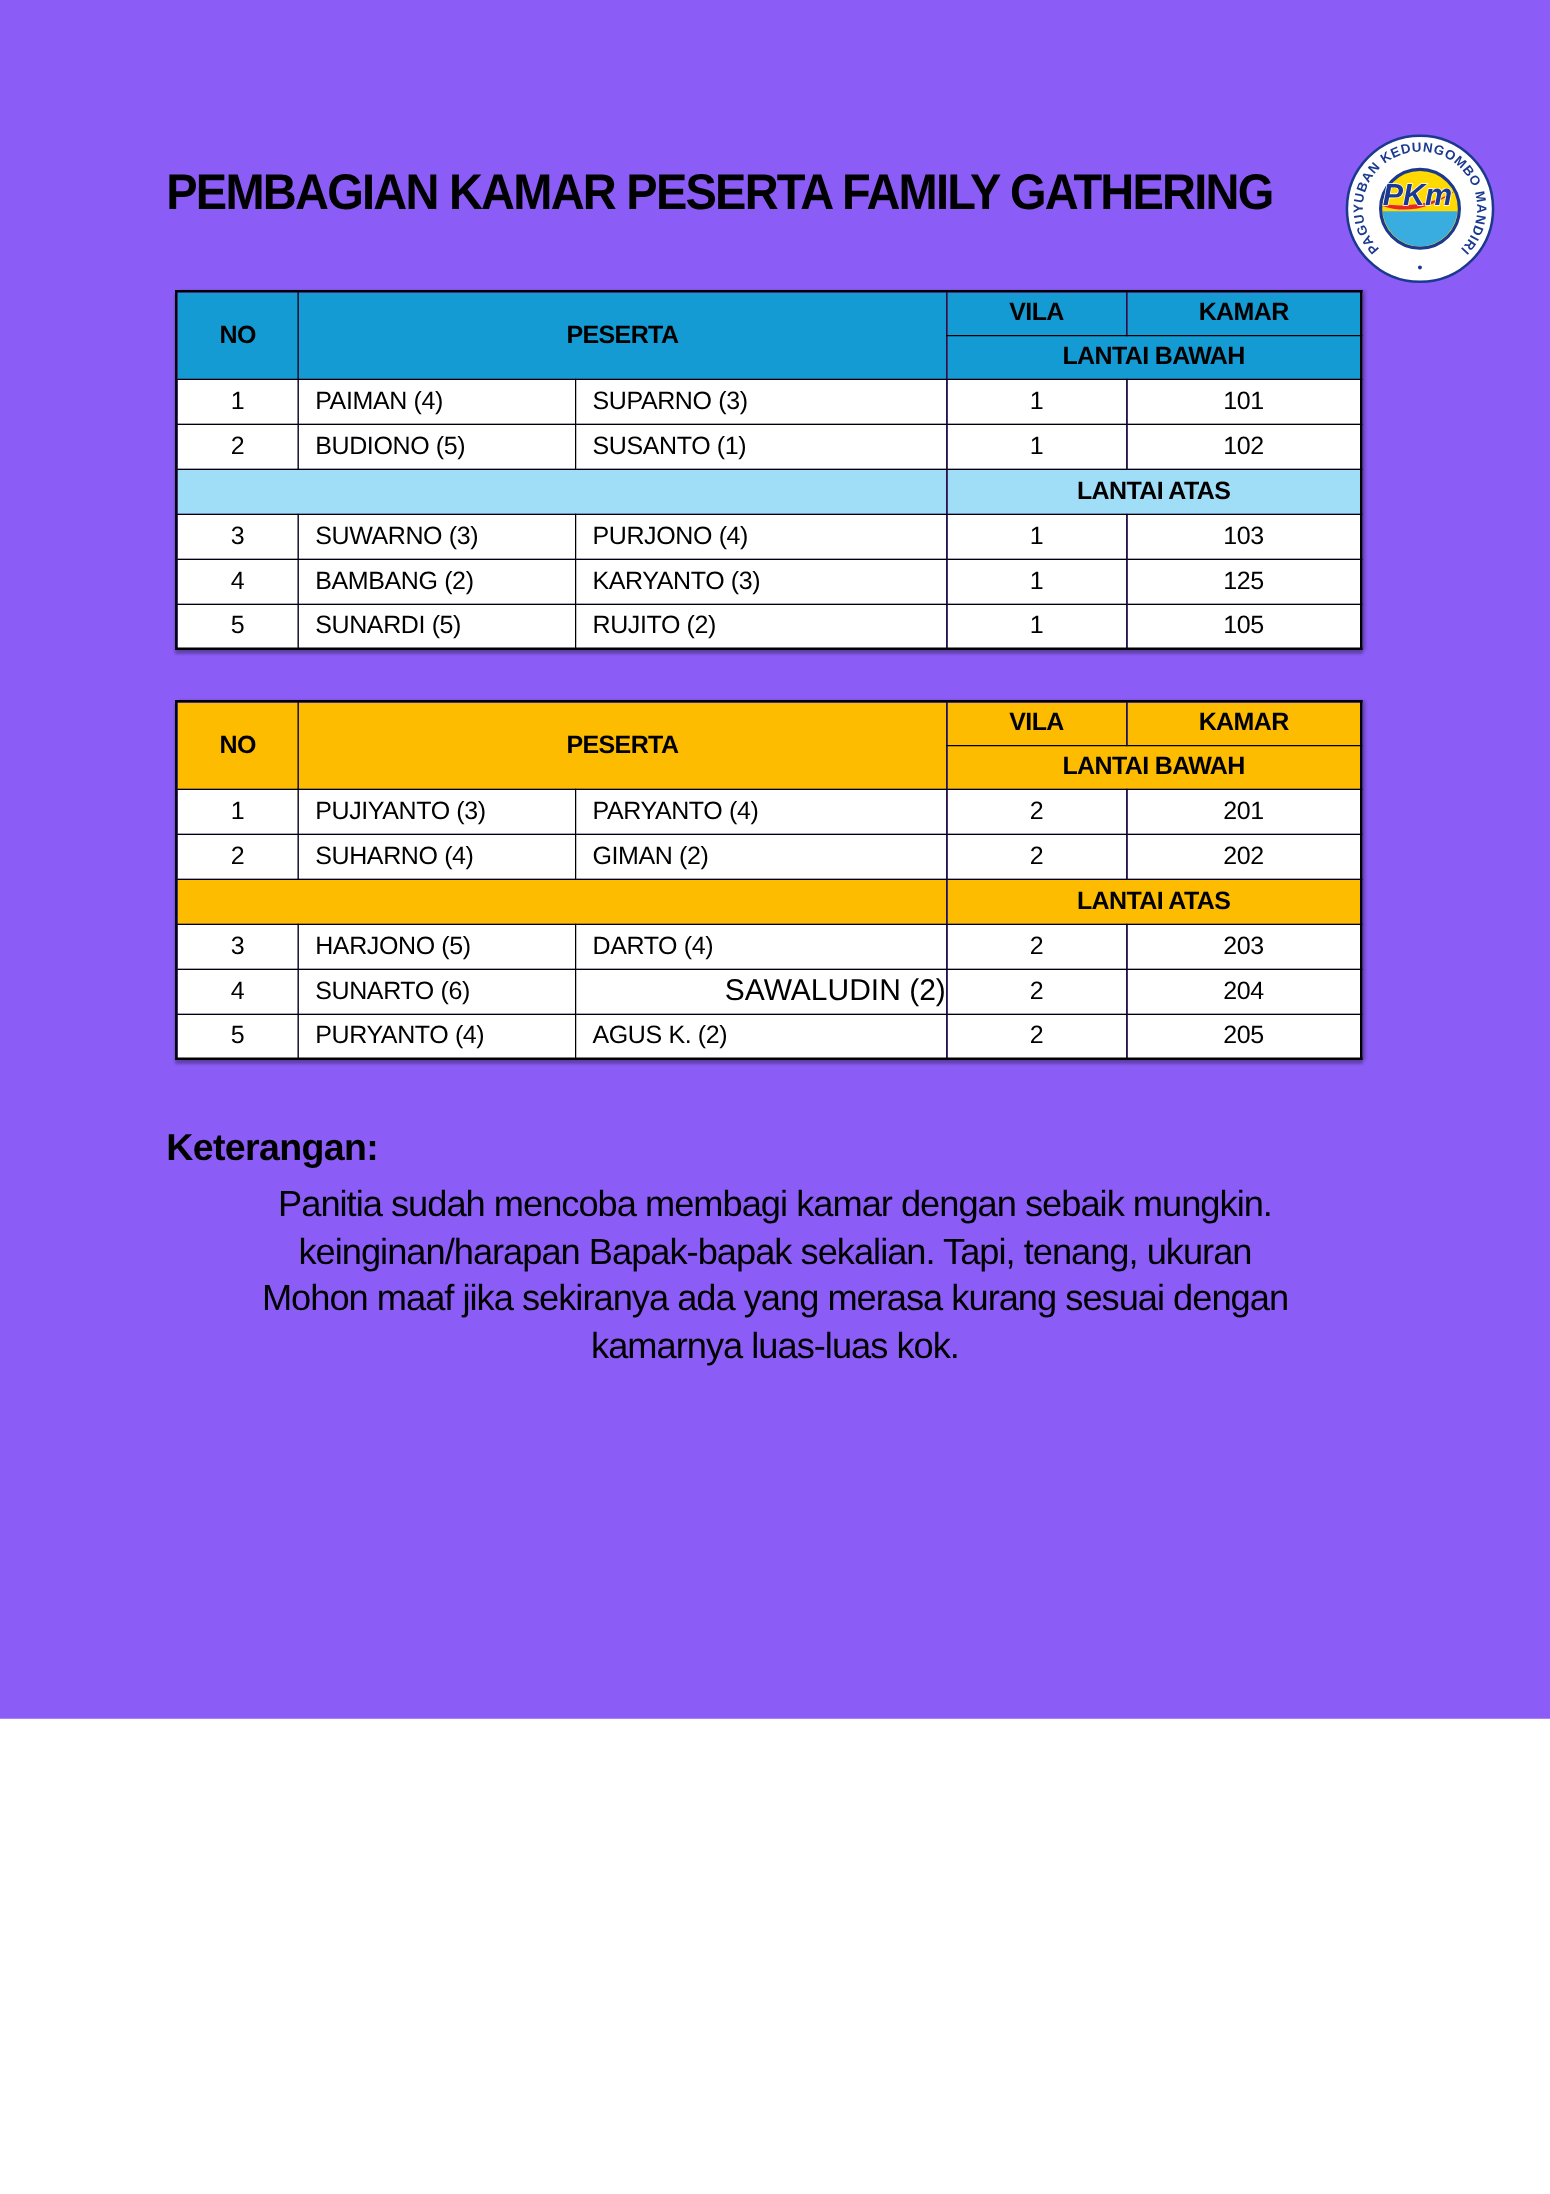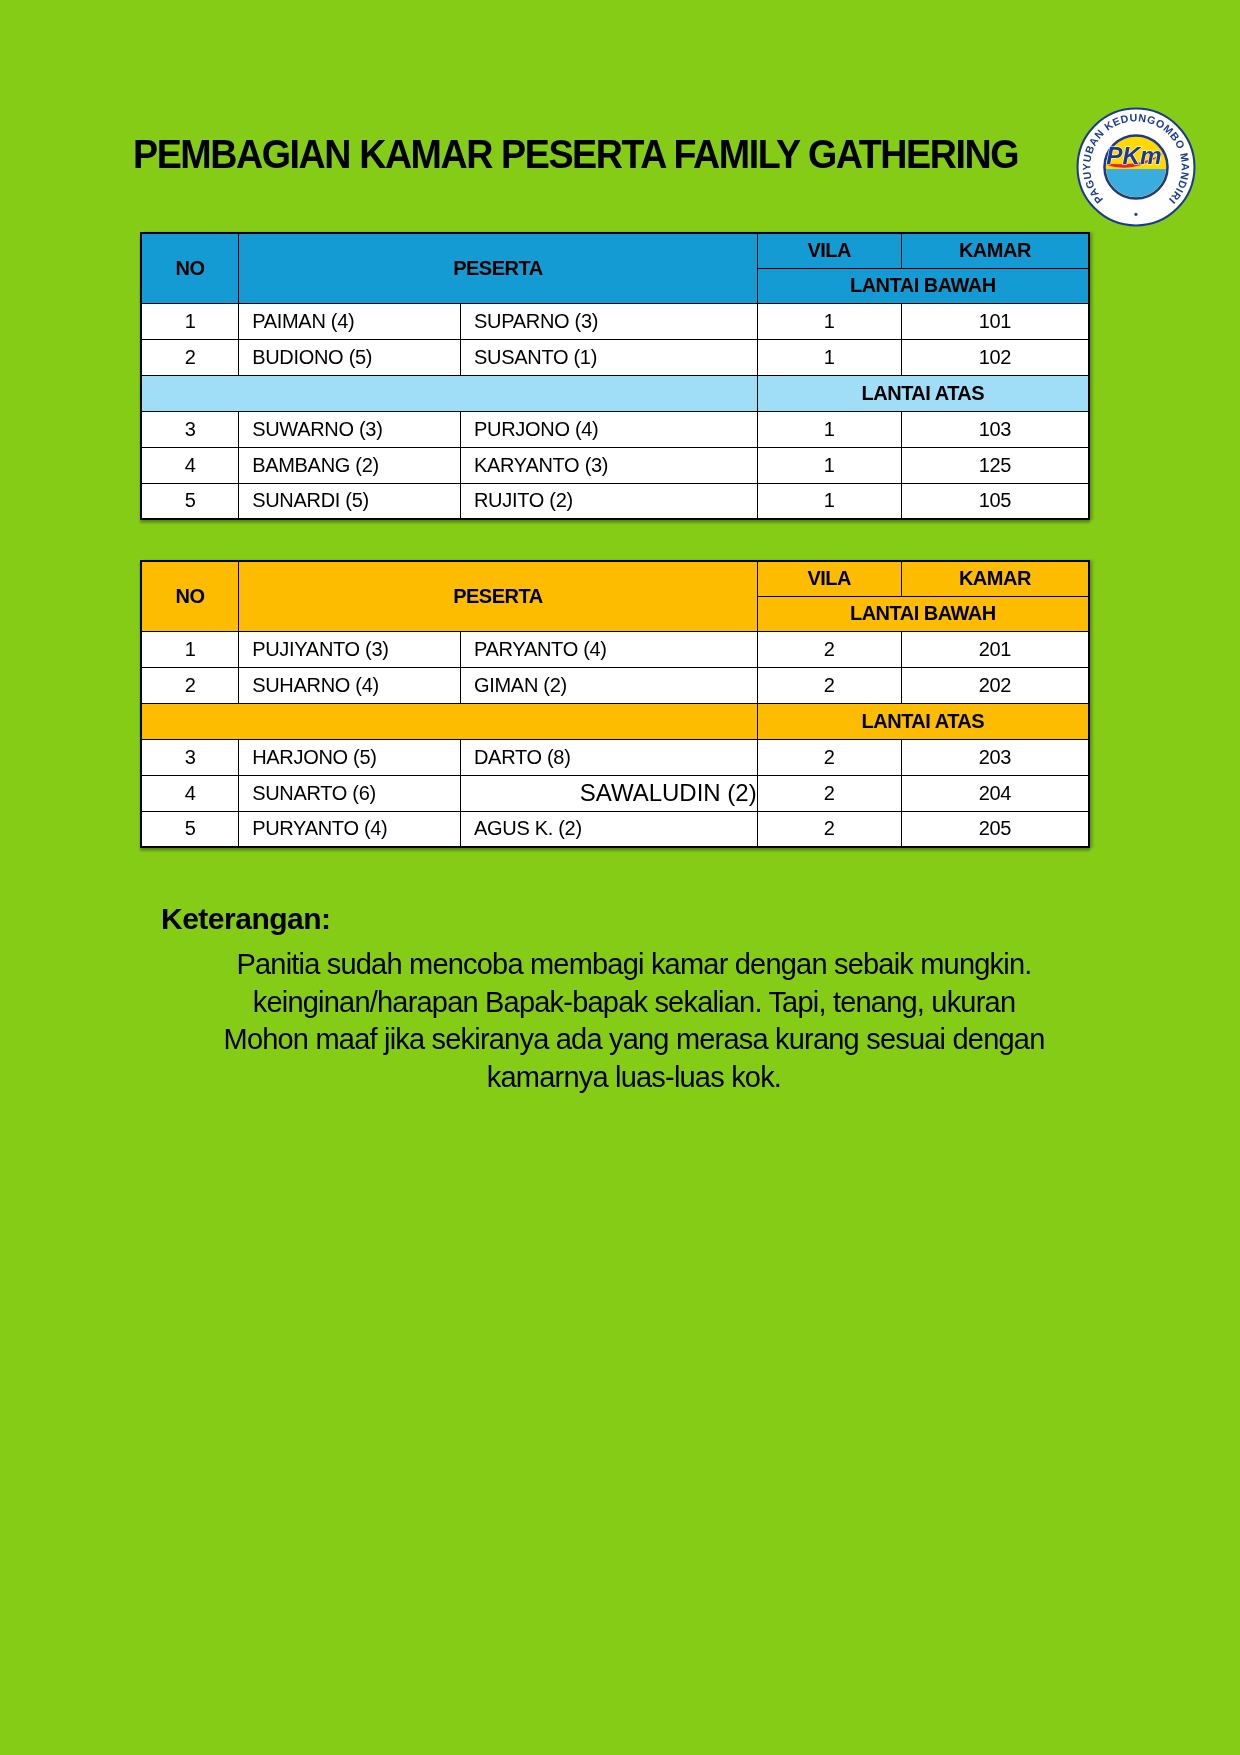--- a/index.html
+++ b/index.html
@@ -2,21 +2,21 @@
 <html><head>
 <meta charset="utf-8">
 <style>
   * { margin:0; padding:0; box-sizing:border-box; }
   html,body { background:#fff; }
   body {
     width:1240px; height:1755px;
     font-family:"Liberation Sans", sans-serif;
     color:#000; overflow:hidden;
   }
-  .page { width:1240px; height:1755px; padding:106px 133px 0 133px; background:#84cc16; }
+  .page { width:1240px; height:1375px; padding:106px 133px 0 133px; background:#8b5cf6; }
 
   
   .doc-header { display:flex; justify-content:space-between; align-items:flex-start; height:124px; margin-bottom:2px; }
   .title {
     font-size:40px; font-weight:bold; letter-spacing:-1.5px; white-space:nowrap;
     margin-top:26px; transform:scaleX(.94); transform-origin:left center;
   }
   .logo { width:122px; height:122px; flex:none; }
 
   
@@ -33,21 +33,21 @@
     height:35px; text-align:center; vertical-align:middle;
   }
   .room-table td { height:36px; font-size:20px; letter-spacing:-0.3px; vertical-align:middle; background:#fff; }
   .room-table td.c-no, .room-table td.c-mid { text-align:center; }
   .room-table td.c-name { text-align:left; padding-left:13px; }
   .room-table td.sec-left, .room-table td.sec-label { background:var(--sec);margin-top:13px; }
   .room-table td.sec-label { text-align:center; font-weight:bold; font-size:20px; letter-spacing:-0.5px; }
   .room-table td.alt { font-size:24px; letter-spacing:0;text-align:right; }
 
   
-  .notes { margin-top:54px;margin-left:28px; }
+  .notes { margin-top:54px; }
   .notes-heading { font-size:30px; font-weight:bold; letter-spacing:-0.5px; margin-bottom:10px; }
   .note-line { font-size:29px; letter-spacing:-0.8px; line-height:37.5px;text-align:center; }
 </style>
 </head>
 <body>
 
 <div class="page">
 
   <header class="doc-header">
     <h1 class="title">PEMBAGIAN KAMAR PESERTA FAMILY GATHERING</h1>
@@ -169,21 +169,21 @@
           <td class="c-mid">2</td>
           <td class="c-mid">202</td>
         </tr>
         <tr>
           <td class="sec-left" colspan="3"></td>
           <td class="sec-label" colspan="2">LANTAI ATAS</td>
         </tr>
         <tr>
           <td class="c-no">3</td>
           <td class="c-name">HARJONO (5)</td>
-          <td class="c-name">DARTO (8)</td>
+          <td class="c-name">DARTO (4)</td>
           <td class="c-mid">2</td>
           <td class="c-mid">203</td>
         </tr>
         <tr>
           <td class="c-no">4</td>
           <td class="c-name">SUNARTO (6)</td>
           <td class="c-name alt">SAWALUDIN (2)</td>
           <td class="c-mid">2</td>
           <td class="c-mid">204</td>
         </tr>

